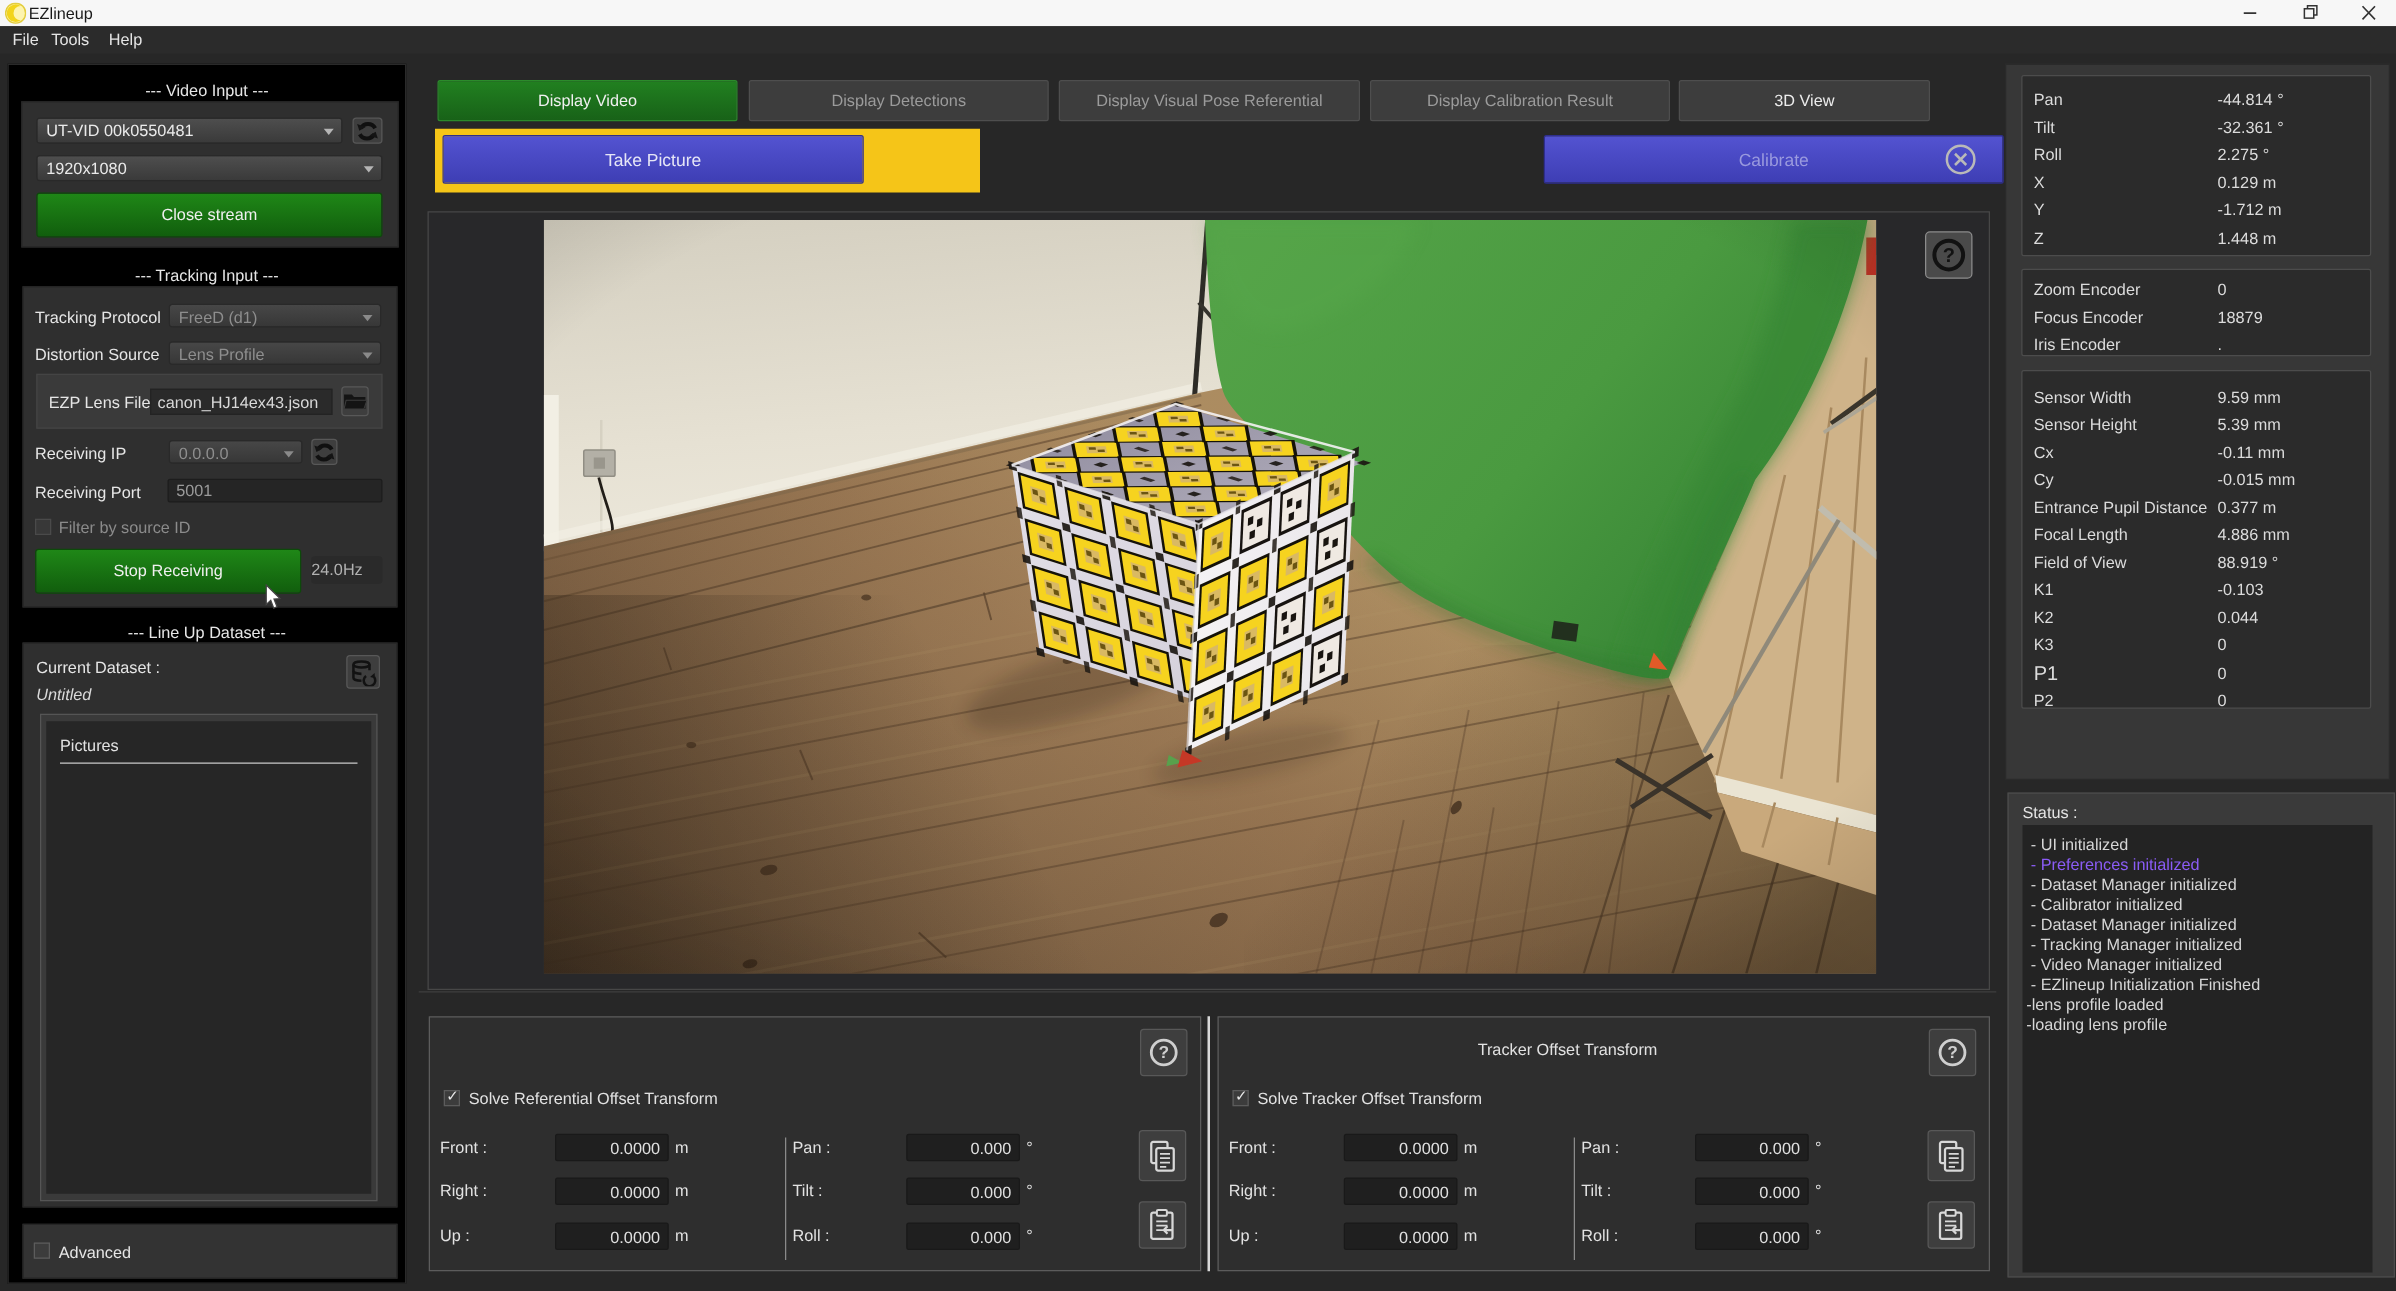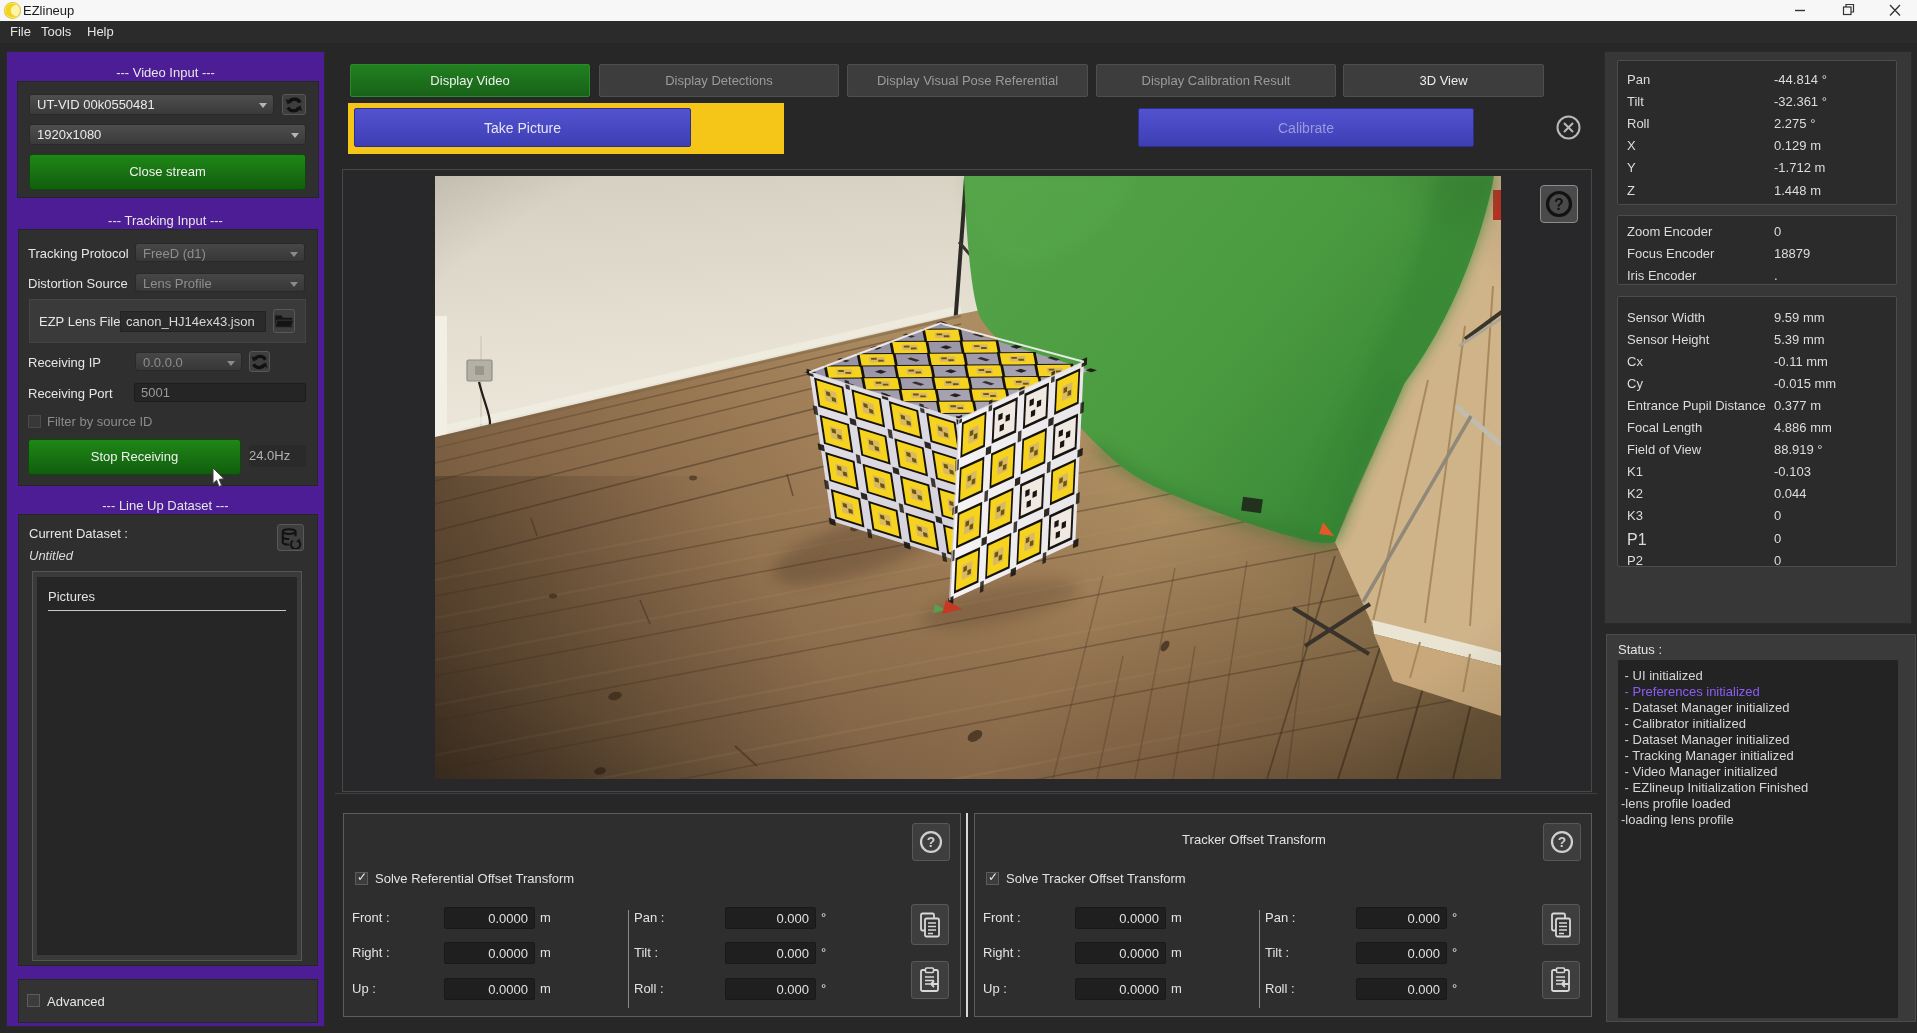--- a/index.html
+++ b/index.html
@@ -1,19 +1,19 @@
 <!DOCTYPE html>
 <html><head><meta charset="utf-8"><style>
 * { margin:0; padding:0; box-sizing:border-box; }
 html,body { width:1917px; height:1033px; overflow:hidden; background:#272727; font-family:"Liberation Sans",sans-serif; }
 .abs { position:absolute; }
 .titlebar { position:absolute; left:0; top:0; width:1917px; height:21px; background:#f7f7f7; }
 .menubar { position:absolute; left:0; top:21px; width:1917px; height:22px; background:#2b2b2b; color:#e4e4e4; font-size:13px; }
 .menubar span { position:absolute; top:3px; }
-.lpanel { position:absolute; left:6px; top:51px; width:319px; height:976px; background:#4c1d95; border:1px solid #2a2a2a; }
+.lpanel { position:absolute; left:6px; top:51px; width:319px; height:976px; background:#000000; border:1px solid #2a2a2a; }
 .group { position:absolute; background:#2f2f2f; border:1px solid #262626; }
 .ghead { position:absolute; width:100%; text-align:center; color:#e6e6e6; font-size:13px; }
 .dd { position:absolute; background:linear-gradient(#4e4e4e,#3a3a3a); border:1px solid #292929; border-radius:3px; color:#eaeaea; font-size:13px; }
 .dd span { position:absolute; left:7px; top:2px; }
 .dd .arr { position:absolute; right:6px; top:8px; left:auto; width:0; height:0; border-left:4.5px solid transparent; border-right:4.5px solid transparent; border-top:5px solid #b5b5b5; }
 .dd.dis { color:#8e8e8e; background:linear-gradient(#474747,#373737); }
 .dd.dis .arr { border-top-color:#8a8a8a; }
 .ibtn { position:absolute; background:#3e3e3e; border:1px solid #585858; border-radius:3px; display:flex; align-items:center; justify-content:center; }
 .gbtn { position:absolute; background:linear-gradient(#1f8717,#115e0d); border:1px solid #0d4a0a; border-radius:3px; color:#f0f0f0; font-size:13px; text-align:center; }
 .label { position:absolute; color:#e6e6e6; font-size:13px; }
@@ -137,21 +137,21 @@
 <svg width="16" height="21" viewBox="0 0 16 21" style="position:absolute;left:212px;top:467px;z-index:99">
     <path d="M1,1 L1,16.5 L4.6,13.2 L7,19.5 L9.6,18.4 L7.2,12.3 L12,11.8 Z" fill="#fff" stroke="#444" stroke-width="1"></path>
   </svg>
 <div class="tab" style="left:350px;width:240px;background:linear-gradient(#218020,#186218);border-color:#2b8b2b;color:#f0f0f0">Display Video</div>
 <div class="tab" style="left:599px;width:240px">Display Detections</div>
 <div class="tab" style="left:847px;width:241px">Display Visual Pose Referential</div>
 <div class="tab" style="left:1096px;width:240px">Display Calibration Result</div>
 <div class="tab" style="left:1343px;width:201px;color:#ececec">3D View</div>
 <div class="abs" style="left:348px;top:103px;width:436px;height:51px;background:#f5c518"></div>
 <div class="bluebtn" style="left:354px;top:108px;width:337px;height:39px;line-height:38px">Take Picture</div>
-<div class="bluebtn" style="left:1138px;top:108px;width:336px;height:39px;line-height:38px;color:#9a9ade">Calibrate</div>
+<div class="bluebtn" style="left:1235px;top:108px;width:368px;height:39px;line-height:38px;color:#9a9ade">Calibrate</div>
 <div class="abs" style="left:1555px;top:114px"><svg width="27" height="27" viewBox="0 0 27 27">
       <circle cx="13.5" cy="13.5" r="11" fill="none" stroke="#b9b9b9" stroke-width="2"></circle>
       <path d="M9,9 L18,18 M18,9 L9,18" stroke="#b9b9b9" stroke-width="2"></path>
     </svg></div>
 <div class="abs" style="left:342px;top:169px;width:1250px;height:623px;background:#28282a;border:1px solid #474747"></div>
 <div class="abs" style="left:435px;top:176px;width:1066px;height:603px">
     <svg width="1066" height="603" viewBox="0 0 1066 603" style="display:block">
       <defs>
 <linearGradient id="gwall" x1="0" y1="0" x2="0.25" y2="1">
  <stop offset="0" stop-color="#d4cfc0"></stop>

